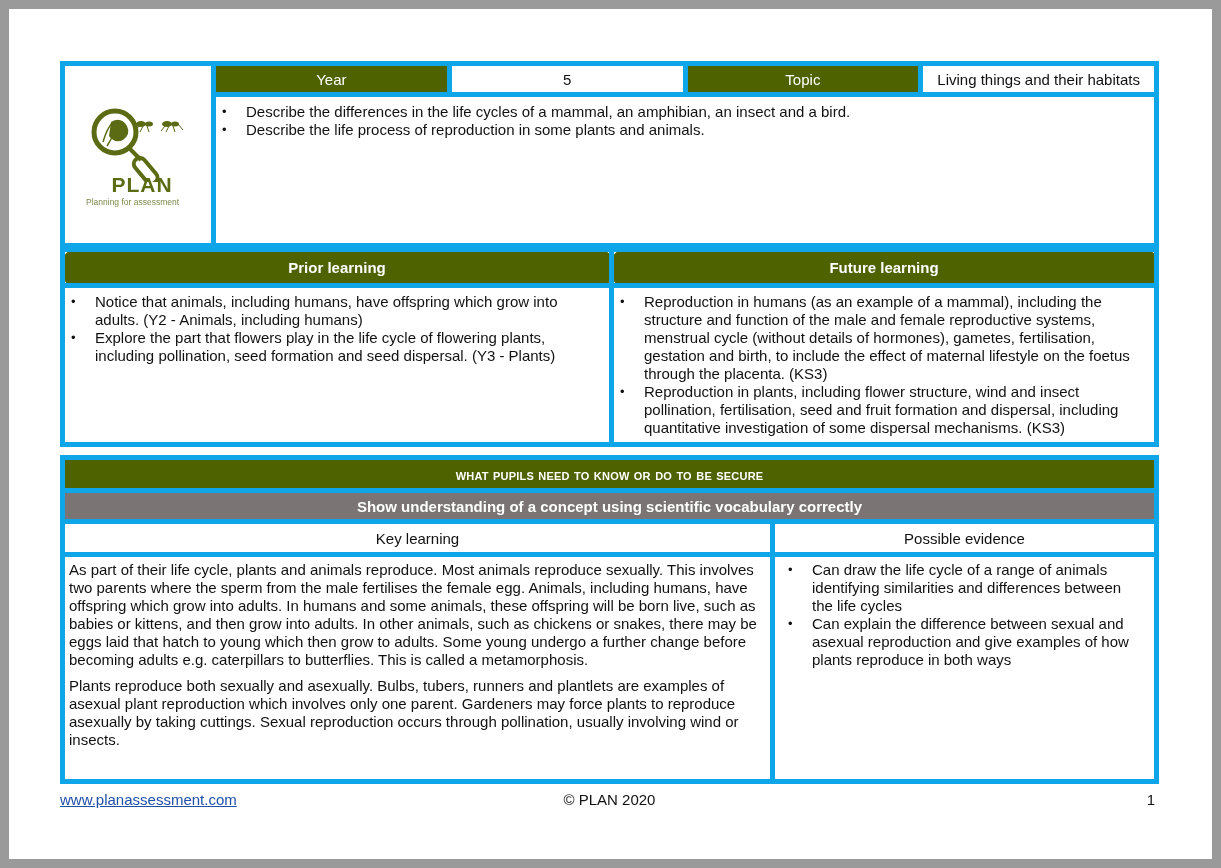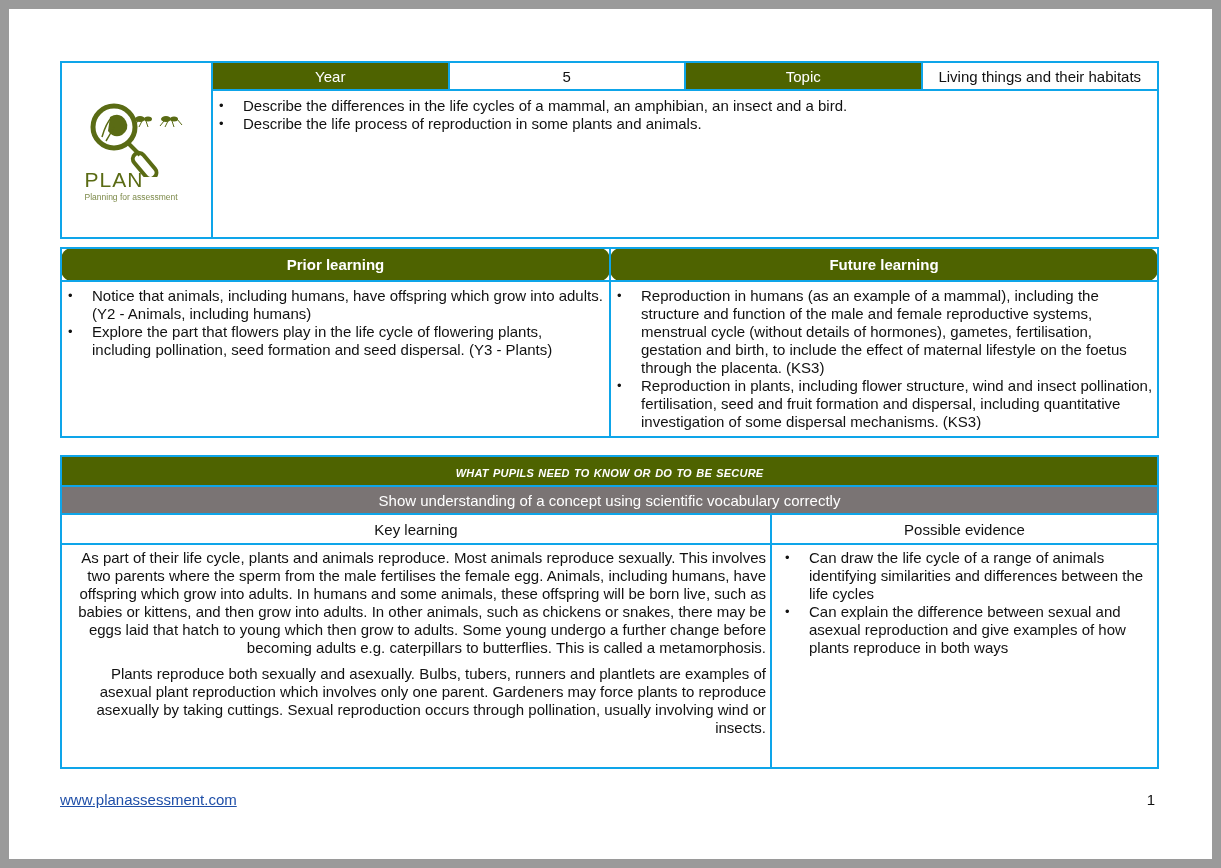--- a/index.html
+++ b/index.html
@@ -5,43 +5,43 @@
   html, body { margin:0; padding:0; }
   body {
     width:1221px; height:868px; background:#9a9a9a; position:relative; overflow:hidden;
     font-family:"Liberation Sans", sans-serif; color:#111;
   }
   .page {
     position:absolute; left:9px; top:9px; width:1203px; height:850px; background:#fff;
   }
   table { border-collapse:collapse; }
   .tbl { position:absolute; left:51px; width:1099px; table-layout:fixed; }
-  .tbl td, .tbl th { border:2px solid #0ea5e9; font-size:15px; }
+  .tbl td, .tbl th { border:5px solid #0ea5e9; font-size:15px; }
   .green { background:#4e6300; color:#fff; }
   .grey { background:#7a7474; color:#fff; }
   .center { text-align:center; }
   
   #top { top:52px; }
   #top .hdr td { height:26px; padding:0; }
   .logo-cell { width:150px; vertical-align:middle; text-align:center; padding:0; }
   .obj-cell { vertical-align:top; height:134px; padding:6px 4px; }
   ul { margin:0; padding:0 0 0 26px; list-style:none; }
   li { position:relative; line-height:18px; }
   li::before { content:"\2022"; position:absolute; left:-24px; top:0; font-size:13px; }
   
   #learn { top:238px; }
   #learn th { height:29px; font-weight:bold; font-size:15px;border-radius:11px; }
   #learn td { vertical-align:top; padding:5px 4px 3px 4px; height:146px; }
   
   #secure { top:446px; }
   .sc-title { height:26px; font-weight:bold; font-size:13px; letter-spacing:0.2px; }
-  .sc-sub { height:24px; font-weight:normal; }
+  .sc-sub { height:24px; font-weight:bold; }
   .kl-head { height:26px; }
   .kl-body { vertical-align:top; padding:4px 4px; height:214px; line-height:18px; }
-  .kl-body p { margin:0 0 8px 0;text-align:right; }
+  .kl-body p { margin:0 0 8px 0; }
   .ev-body { vertical-align:top; padding:4px 11px; }
   
   .footer { position:absolute; top:782px; left:51px; width:1099px; height:20px; font-size:15px; }
   .footer a { color:#1f4fa8; text-decoration:underline; position:absolute; left:0; top:0; }
   .footer .copy { position:absolute; left:0; right:0; text-align:center; top:0; }
   .footer .pg { position:absolute; right:4px; top:0; }
 </style>
 </head>
 <body>
 
@@ -66,21 +66,21 @@
             <path d="M24 44 q6 -10 8 -14" stroke="#5a6b14" stroke-width="1.5" fill="none"></path>
             <ellipse cx="58" cy="22" rx="5" ry="3" fill="#5a6b14"></ellipse>
             <ellipse cx="66" cy="22" rx="4" ry="2.5" fill="#5a6b14"></ellipse>
             <path d="M60 24 l-3 6 M64 24 l2 6 M56 24 l-4 5" stroke="#5a6b14" stroke-width="1"></path>
             <ellipse cx="84" cy="22" rx="5" ry="3" fill="#5a6b14"></ellipse>
             <ellipse cx="92" cy="22" rx="4" ry="2.5" fill="#5a6b14"></ellipse>
             <path d="M86 24 l-3 6 M90 24 l2 6 M82 24 l-4 5 M95 22 l5 6" stroke="#5a6b14" stroke-width="1"></path>
             <line x1="46" y1="46" x2="58" y2="58" stroke="#5a6b14" stroke-width="4"></line>
             <rect x="56" y="54" width="12" height="30" rx="6" transform="rotate(-40 62 68)" fill="none" stroke="#5a6b14" stroke-width="4"></rect>
           </svg>
-          <div style="color:#5a6b14;font-weight:normal;font-size:21px;letter-spacing:1px;text-align:left;padding-left:8px;margin-top:-12px;">PLAN</div>
+          <div style="color:#5a6b14;font-weight:bold;font-size:21px;letter-spacing:1px;text-align:center;padding-left:8px;margin-top:-12px;">PLAN</div>
           <div style="color:#7d8a4a;font-size:8.5px;text-align:left;padding-left:8px;margin-top:0;">Planning for assessment</div>
         </div>
       </td>
       <td class="green center">Year</td>
       <td class="center">5</td>
       <td class="green center">Topic</td>
       <td class="center">Living things and their habitats</td>
     </tr>
     <tr>
       <td class="obj-cell" colspan="4">
@@ -121,21 +121,21 @@
     </table>
 
   <table class="tbl" id="secure">
     <colgroup>
         <col style="width:710px">
         <col>
       </colgroup>
     <tbody>
         <tr>
       <td colspan="2" class="green center sc-title">
-        <span style="font-variant:small-caps;text-transform:lowercase;display:inline-block;font-style:italic;">What pupils need to know or do to be secure</span>
+        <span style="font-variant:small-caps;text-transform:lowercase;display:inline-block;">What pupils need to know or do to be secure</span>
       </td>
     </tr>
     <tr>
       <td colspan="2" class="grey center sc-sub">Show understanding of a concept using scientific vocabulary correctly</td>
     </tr>
     <tr>
       <td class="center kl-head">Key learning</td>
       <td class="center kl-head">Possible evidence</td>
     </tr>
     <tr>
@@ -148,15 +148,16 @@
           <li>Can draw the life cycle of a range of animals identifying similarities and differences between the life cycles</li>
           <li>Can explain the difference between sexual and asexual reproduction and give examples of how plants reproduce in both ways</li>
         </ul>
       </td>
     </tr>
   </tbody>
     </table>
 
   <div class="footer">
     <a>www.planassessment.com</a>
+    <span class="copy">© PLAN 2020</span>
     <span class="pg">1</span>
   </div>
 </div>
 
 </body></html>

